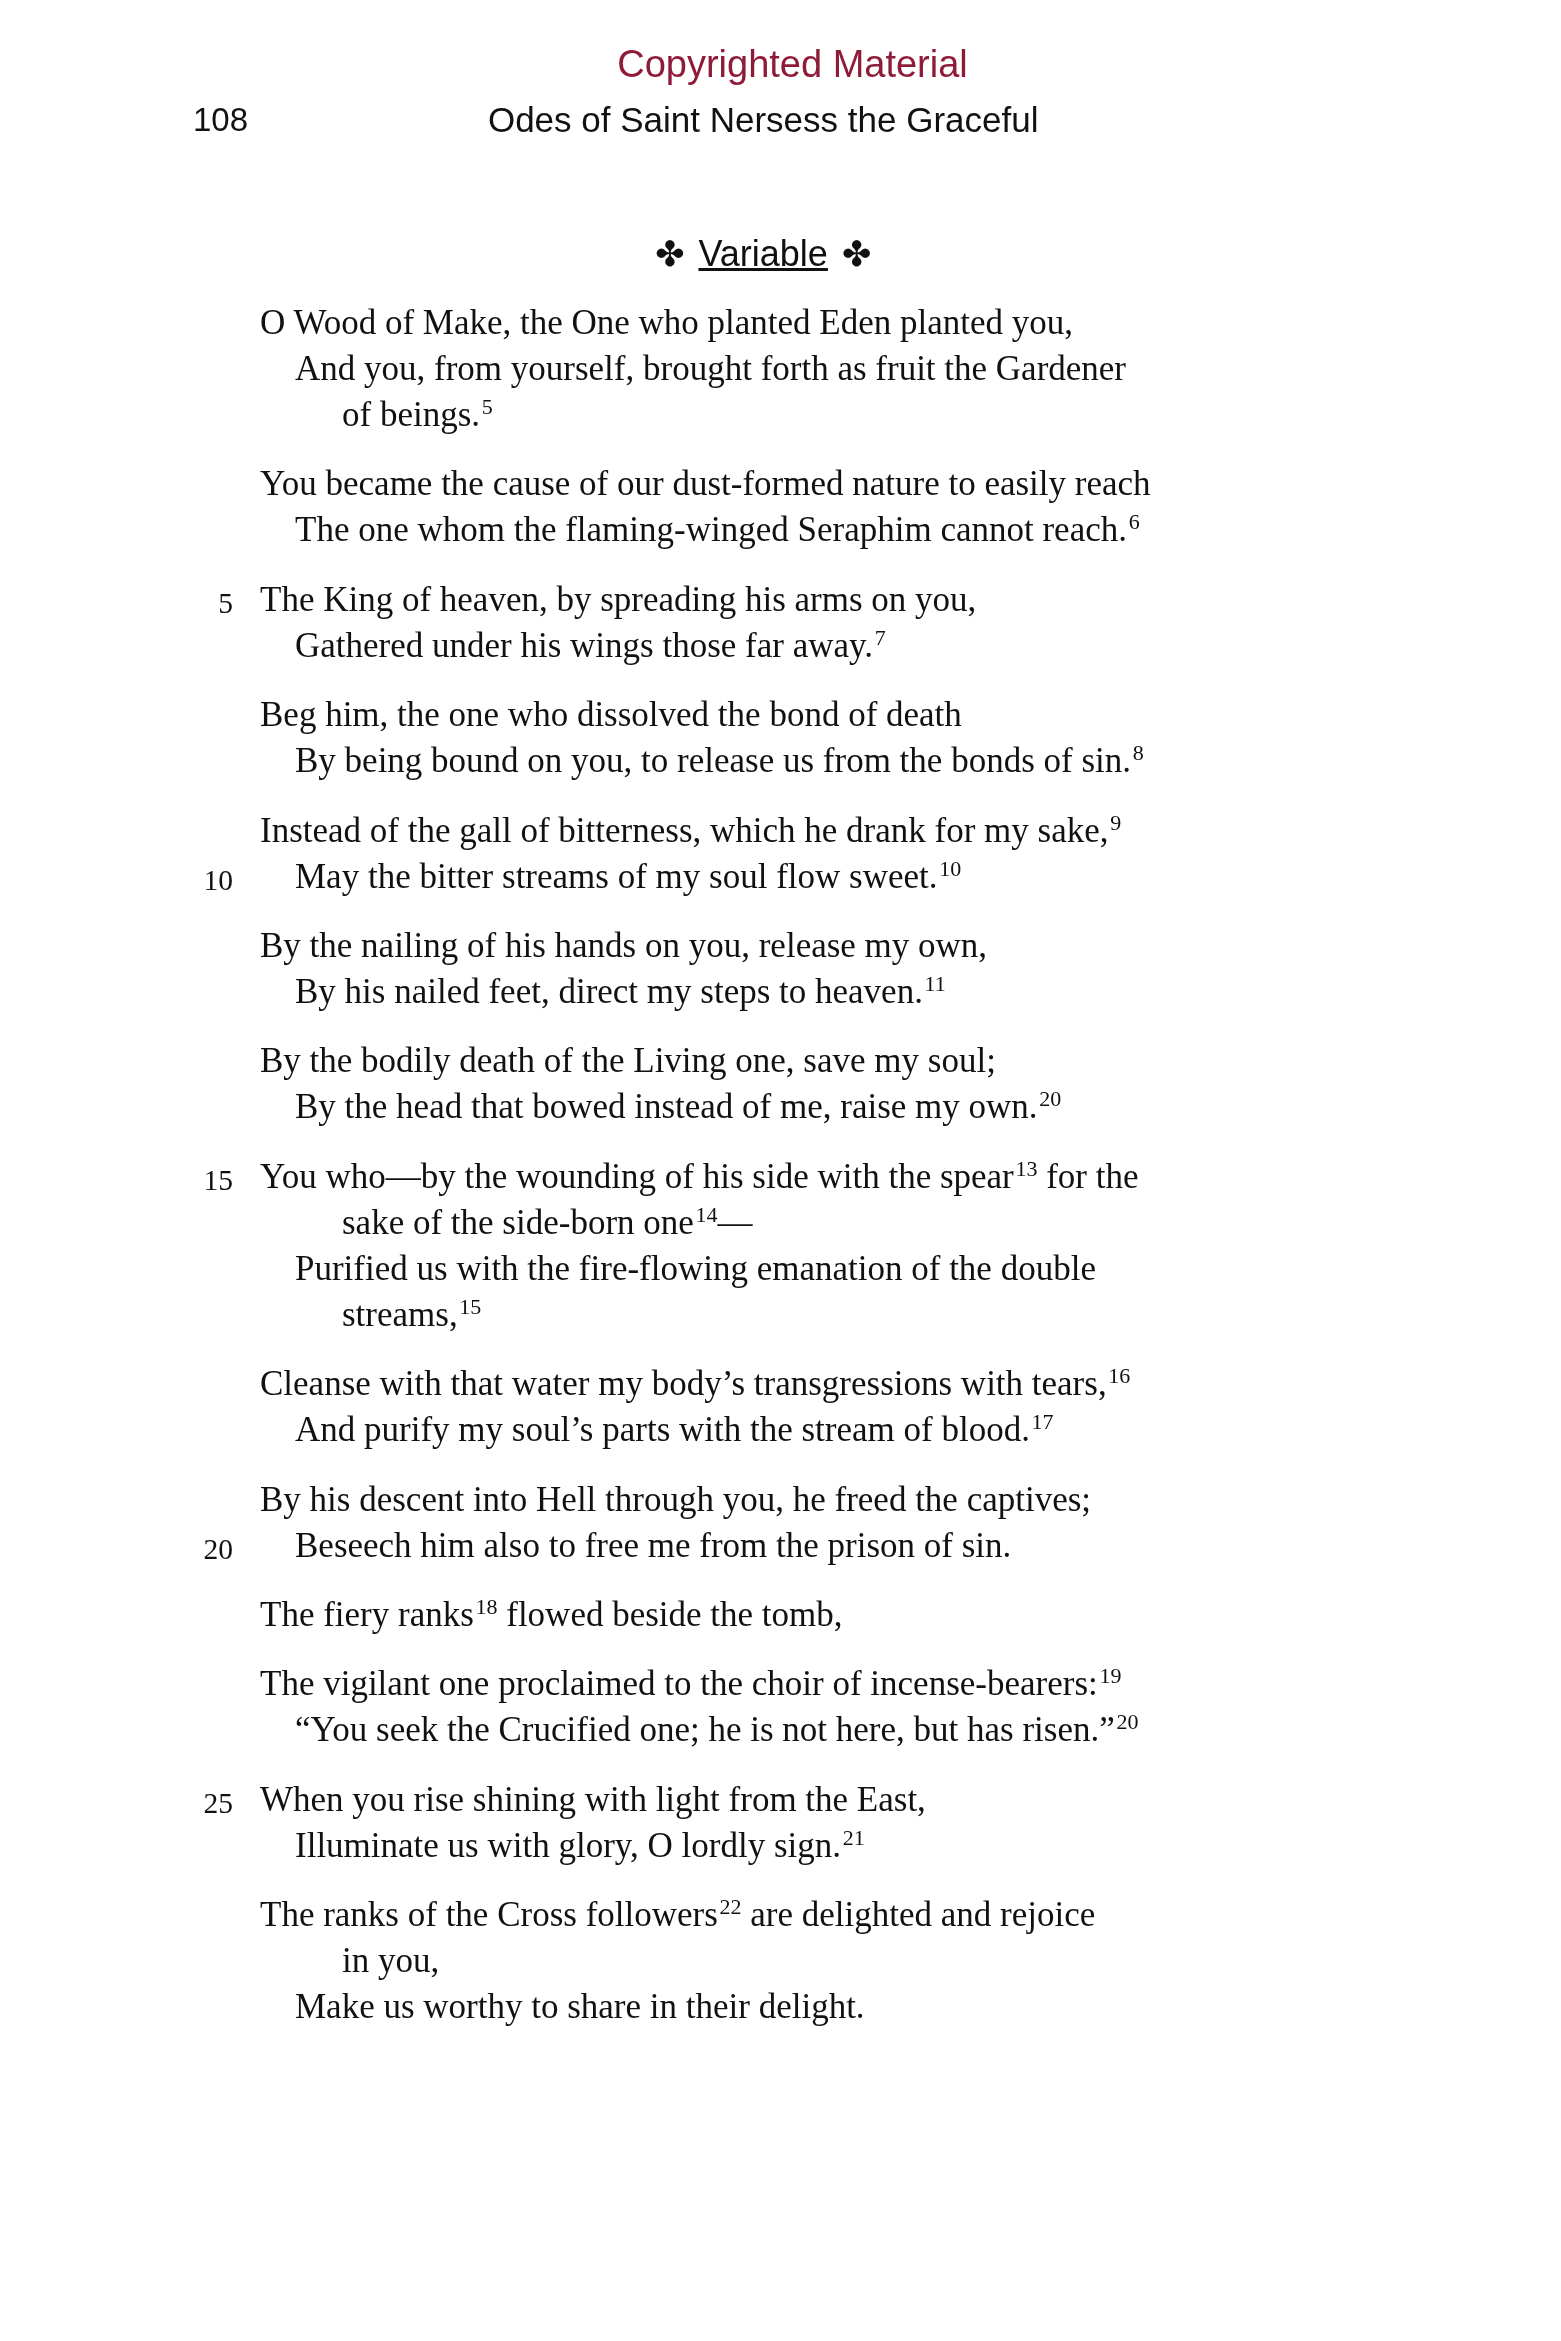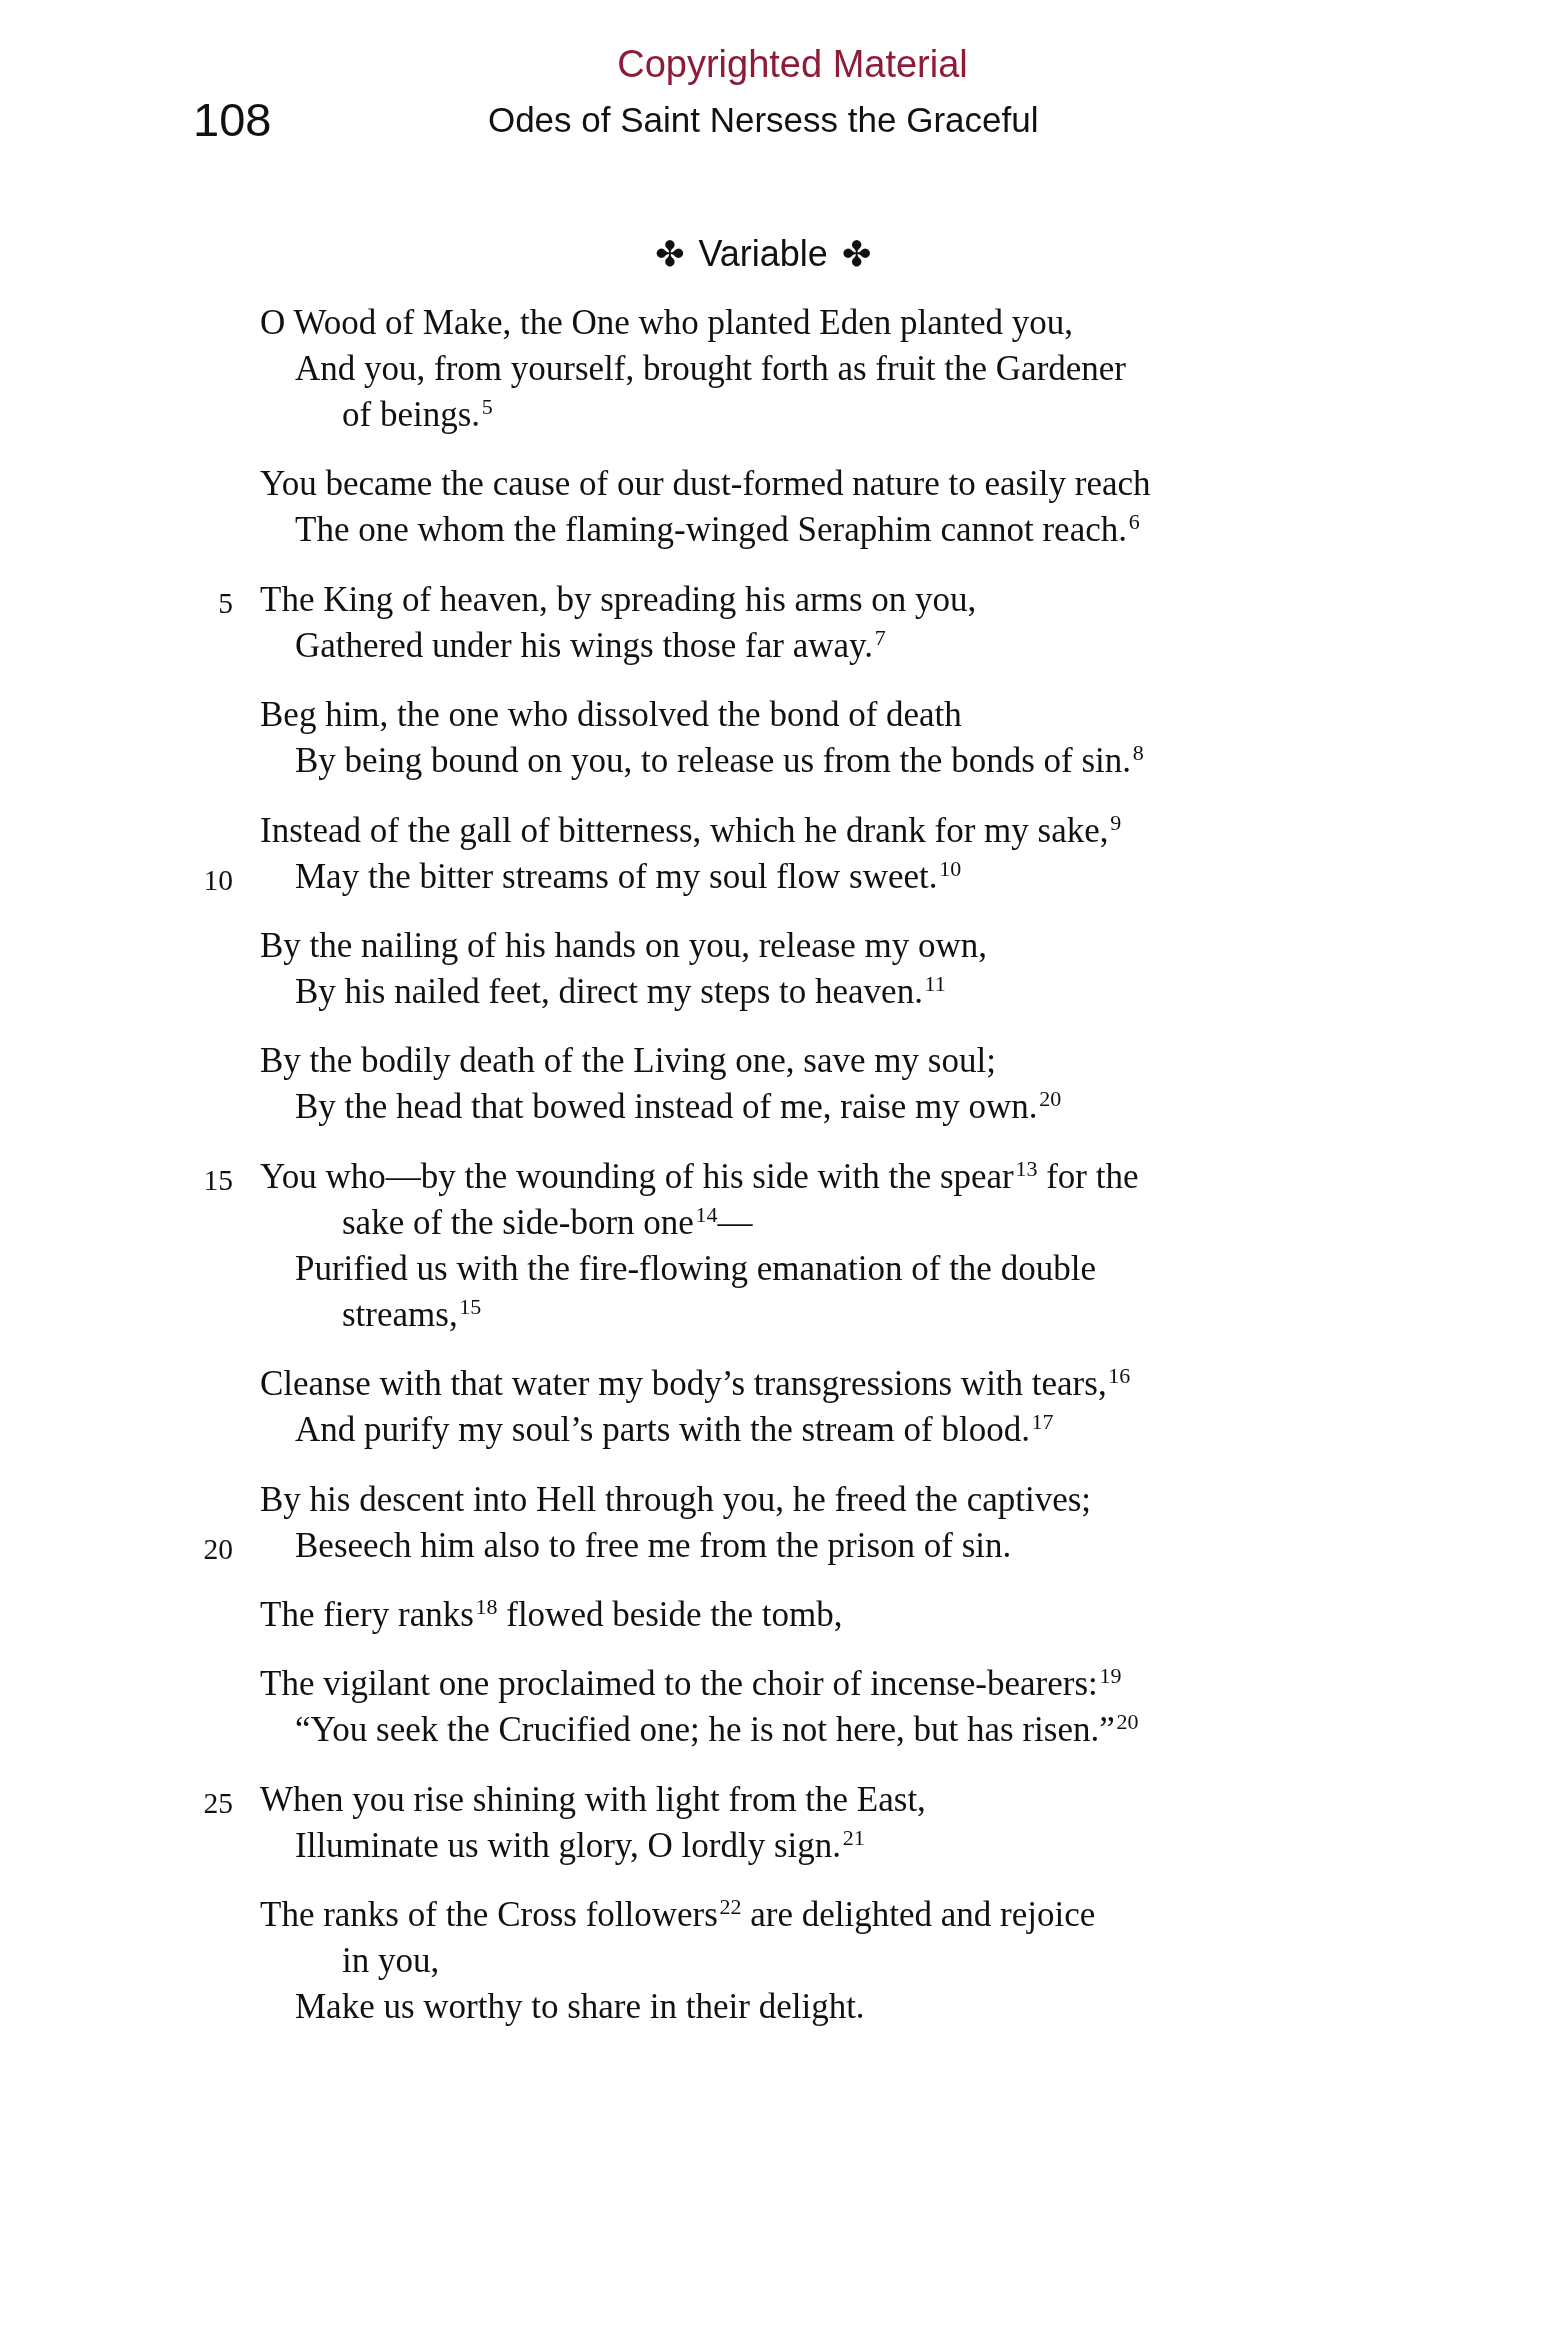--- a/index.html
+++ b/index.html
@@ -15,36 +15,36 @@
     position:absolute; top:42px; left:0; width:100%;
     text-align:center;
     font-family:"Liberation Sans", sans-serif;
     font-size:38px; line-height:45px;
     transform:translateX(12px);
   }
   .running-head { position:absolute; top:97px; left:0; width:100%; }
   .pageno {
     position:absolute; left:193px; top:0;
     font-family:"Liberation Sans", sans-serif;
-    font-size:47px; line-height:45px;
+    font-size:33px; line-height:45px;
   }
   .running-title {
     display:block; text-align:center;
     font-family:"Liberation Sans", sans-serif;
     font-size:35px; line-height:45px;
     transform:translateX(-17.3px);
   }
   .section-head {
     position:absolute; top:229px; left:0; width:100%;
     margin:0; text-align:center; font-weight:normal;
     font-family:"Liberation Sans", sans-serif;
     font-size:36px; line-height:49px;
     transform:translateX(-17.3px);
   }
-  .section-head .title { margin:16px 14px; }
+  .section-head .title { margin:16px 14px;text-decoration:underline; }
   .section-head .orn { font-size:35px; }
   .poem {
     position:absolute; top:300px; left:260px; width:1128px;
     font-size:35px; line-height:46px;
   }
   .stanza { margin:0 0 23.4px 0; }
   .line { position:relative; white-space:nowrap; }
   .line.indent-1 { padding-left:35px; }
   .line.indent-2 { padding-left:82px; }
   .line-num {

